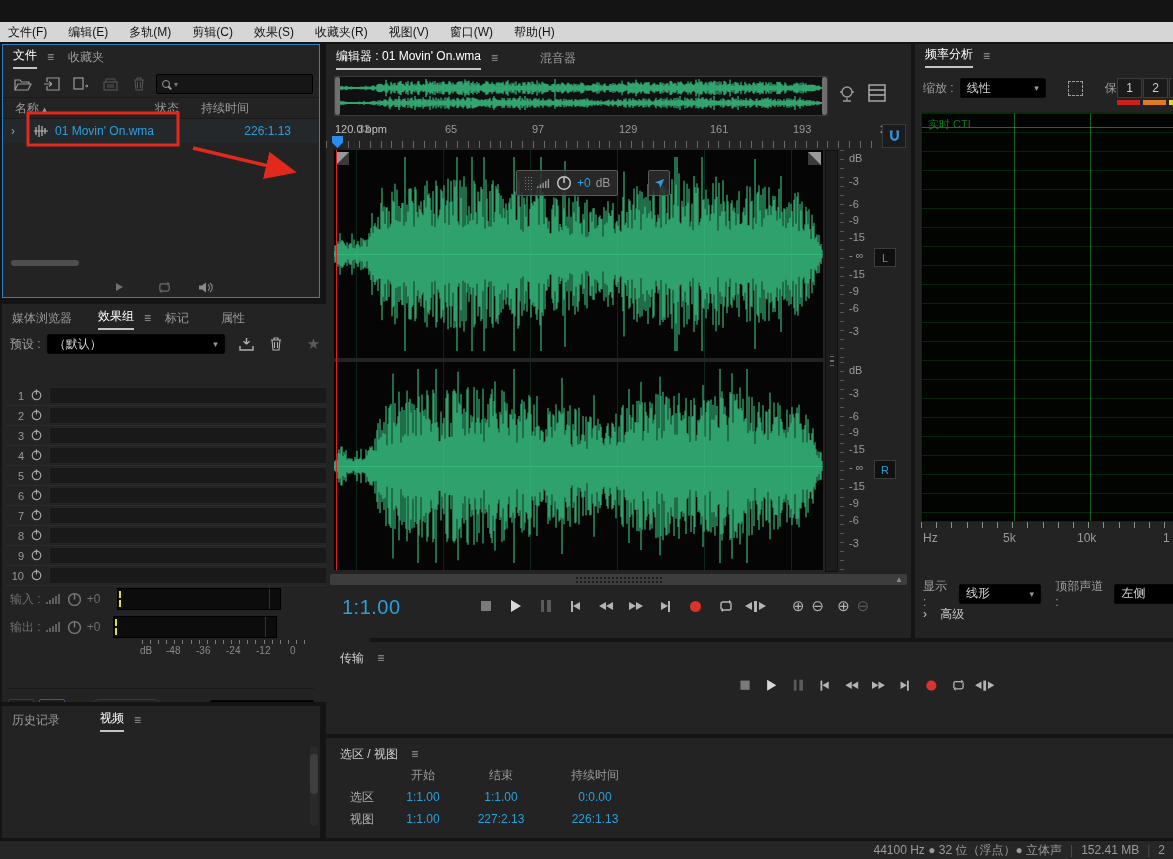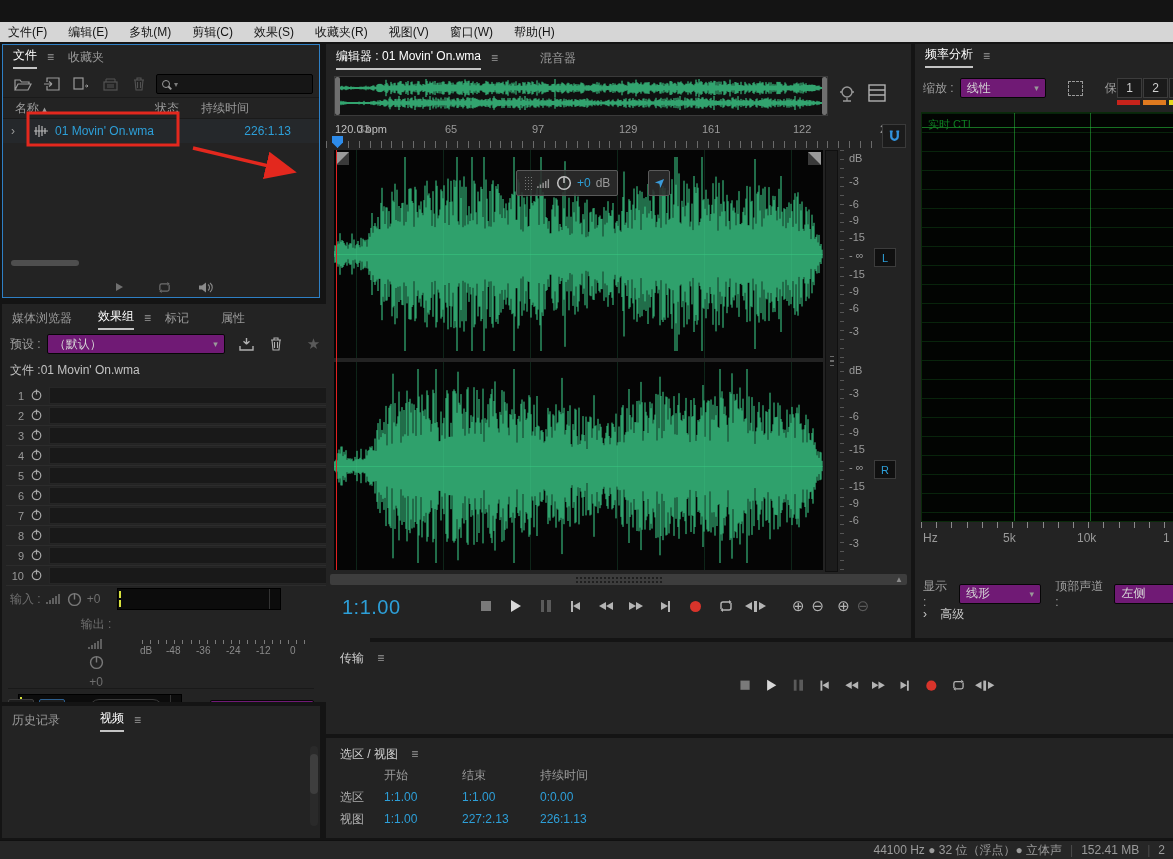--- a/index.html
+++ b/index.html
@@ -28,21 +28,21 @@
   .searchbox{flex:1;height:18px;background:#161616;border:1px solid #000;border-radius:2px;display:flex;align-items:center;padding:0 5px;color:#8a8a8a;}
   .mag{position:relative;width:9px;height:9px;margin-right:3px;}
   .mag::before{content:"";position:absolute;left:0;top:0;width:6px;height:6px;border:1.4px solid #9a9a9a;border-radius:50%;}
   .mag::after{content:"";position:absolute;left:6px;top:7px;width:4px;height:1.5px;background:#9a9a9a;transform:rotate(45deg);}
   .fhead{display:flex;height:20px;align-items:center;border-top:1px solid #1a1a1a;border-bottom:1px solid #1a1a1a;color:#9a9a9a;}
   .frow{display:flex;height:24px;align-items:center;background:#25282b;cursor:pointer;}
   .hsb{position:absolute;left:8px;width:68px;height:6px;background:#4e4e4e;border-radius:3px;}
   .minitrans{position:absolute;left:0;width:100%;display:flex;justify-content:center;gap:26px;align-items:center;color:#6f6f6f;}
   
   .presetrow{display:flex;align-items:center;height:24px;padding:2px 6px 0 8px;color:#9f9f9f;}
-  .dropdown{background:#701a75;border:1px solid #060606;border-radius:2px;height:20px;display:flex;align-items:center;justify-content:space-between;padding:0 6px;color:#d6d6d6;cursor:pointer;box-sizing:border-box;}
+  .dropdown{background:#000000;border:1px solid #060606;border-radius:2px;height:20px;display:flex;align-items:center;justify-content:space-between;padding:0 6px;color:#d6d6d6;cursor:pointer;box-sizing:border-box;}
   .dd-arrow{color:#9a9a9a;font-size:9px;margin-left:6px;}
   .rack{position:absolute;left:4px;right:16px;}
   .slot{display:flex;align-items:center;height:19px;border-bottom:1px solid #2c2c2c;}
   .slotnum{width:18px;text-align:right;color:#9a9a9a;font-size:11px;margin-right:6px;}
   .slotpwr{width:15px;height:15px;color:#a8a8a8;cursor:pointer;margin-right:4px;}
   .slotfield{flex:1;height:15px;background:#191919;border:1px solid #262626;cursor:pointer;}
   .slotarrow{width:16px;text-align:center;color:#b0b0b0;font-size:9px;cursor:pointer;}
   .vsb{position:absolute;width:8px;background:#1e1e1e;border-radius:4px;}
   .vsb .thumb{position:absolute;left:0;width:8px;background:#575757;border-radius:4px;}
   .mrow{position:absolute;display:flex;align-items:center;color:#6f6f6f;}
@@ -235,21 +235,20 @@
             <path d="M1 8v4h13V8" fill="none" stroke="#b0b0b0" stroke-width="1.4"></path>
           </svg>
       </span>
       <span class="ficon">
         <svg width="12" height="14" viewBox="0 0 12 14" class="icon-svg">
             <path d="M1 3h10M4 3V1h4v2M2 3l1 10h6l1-10M4.5 5v6M7.5 5v6" fill="none" stroke="#b0b0b0" stroke-width="1.1"></path>
           </svg>
       </span>
       <span class="star" style="margin-left:14px;">★</span>
     </div>
-    <div style="padding:6px 0 0 8px;color:#c2c2c2;">文件 :01 Movin' On.wma</div>
     <div class="rack" style="top:82px;" id="rack">
         <div class="slot">
           <span class="slotnum">1</span>
           <span class="slotpwr"><svg width="13" height="13" viewBox="0 0 14 14">
               <circle cx="7" cy="8" r="4.6" fill="none" stroke="currentColor" stroke-width="1.3"></circle>
               <path d="M7 1.5V7" stroke="currentColor" stroke-width="1.3"></path>
             </svg></span>
           <span class="slotfield"></span>
           <span class="slotarrow">▶</span>
         </div>
@@ -346,21 +345,21 @@
         </svg>
       <svg class="knob" viewBox="0 0 16 16">
           <circle cx="8" cy="8" r="6.3" fill="none" stroke="currentColor" stroke-width="1.5"></circle>
           <path d="M8 8V2" stroke="currentColor" stroke-width="1.5"></path>
         </svg>
       <span>+0</span>
       <span class="meter" style="margin-left:12px;">
           <span class="endbox"></span>
         </span>
     </div>
-    <div class="mrow" style="left:8px;top:312px;gap:5px;flex-direction:column;">
+    <div class="mrow" style="left:8px;top:312px;gap:5px;">
       <span>输出 :</span>
       <svg width="16" height="12" viewBox="0 0 16 12">
           <path d="M1 11V9M4 11V7M7 11V5M10 11V3M13 11V1" stroke="#6f6f6f" stroke-width="1.6"></path>
         </svg>
       <svg class="knob" viewBox="0 0 16 16">
           <circle cx="8" cy="8" r="6.3" fill="none" stroke="currentColor" stroke-width="1.5"></circle>
           <path d="M8 8V2" stroke="currentColor" stroke-width="1.5"></path>
         </svg>
       <span>+0</span>
       <span class="meter" style="margin-left:8px;">
@@ -432,22 +431,22 @@
         </svg>
     </span>
 
     <div class="ruler" style="left:0;top:78px;width:699px;height:26px;" id="ruler">
       <span style="position:absolute;left:9px;top:1px;color:#c0c0c0;">120.0 bpm</span>
       <div class="ticks"></div>
     <span class="rlabel" style="left: 32px;">33</span>
         <span class="rlabel" style="left: 119px;">65</span>
         <span class="rlabel" style="left: 206px;">97</span>
         <span class="rlabel" style="left: 293px;">129</span>
-        <span class="rlabel" style="left: 376px;">161</span>
-        <span class="rlabel" style="left: 467px;">122</span>
+        <span class="rlabel" style="left: 384px;">161</span>
+        <span class="rlabel" style="left: 467px;">193</span>
         <span class="rlabel" style="left: 554px;">22</span>
       </div>
     <span class="playheadtop" style="left:6px;top:92px;"></span>
     <span class="snapbox" style="left:556px;top:80px;">
       <svg width="15" height="15" viewBox="0 0 16 16">
           <path d="M4.5 2v6a3.5 3.5 0 0 0 7 0V2" fill="none" stroke="#3292dc" stroke-width="2.4"></path>
           <path d="M3 2.6h3M10 2.6h3" stroke="#3292dc" stroke-width="1.8"></path>
         </svg>
     </span>
 
@@ -663,21 +662,21 @@
           </svg>
       </span>
       <span class="tico">
           <span class="tri-l sm"></span>
           <span class="vbar" style="margin:0 2px;"></span>
           <span class="tri-r sm"></span>
         </span>
     </div>
   </div>
 
-  <div class="p" style="left:326px;top:738px;width:847px;height:100px;">
+  <div class="p" style="left:326px;top:738px;width:847px;height:100px;text-align:center;">
     <div style="position:absolute;left:14px;top:8px;color:#d0d0d0;">
       <span>选区 / 视图</span>
       <span class="hmb" style="margin-left:10px;">≡</span>
     </div>
     <div class="svgrid" style="left:14px;top:26px;" id="svgrid">
         <span class="svh"></span>
         <span class="svh">开始</span>
         <span class="svh">结束</span>
         <span class="svh">持续时间</span>
         <span class="svl">选区</span>

